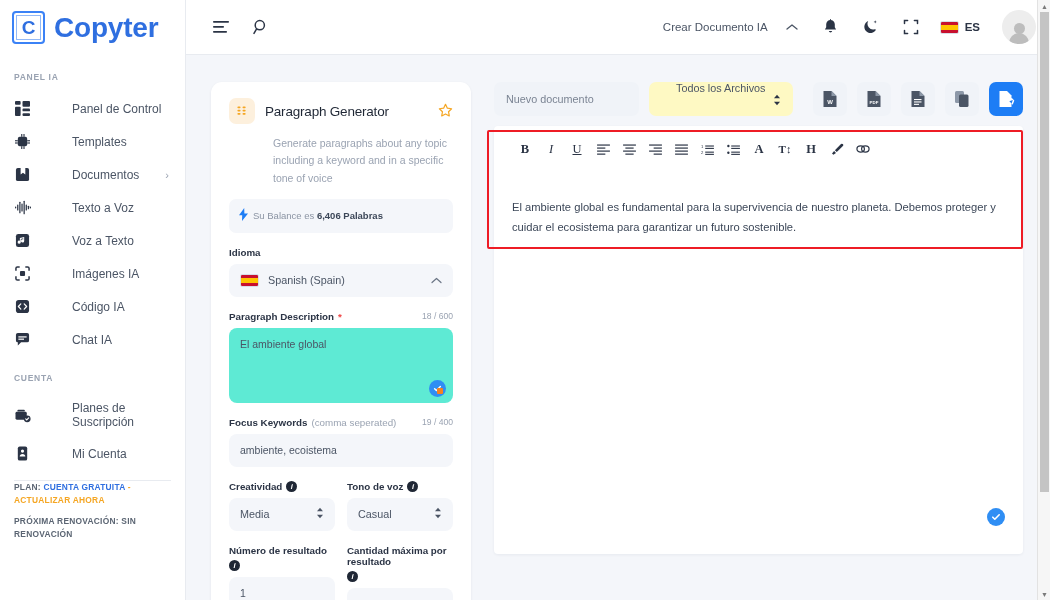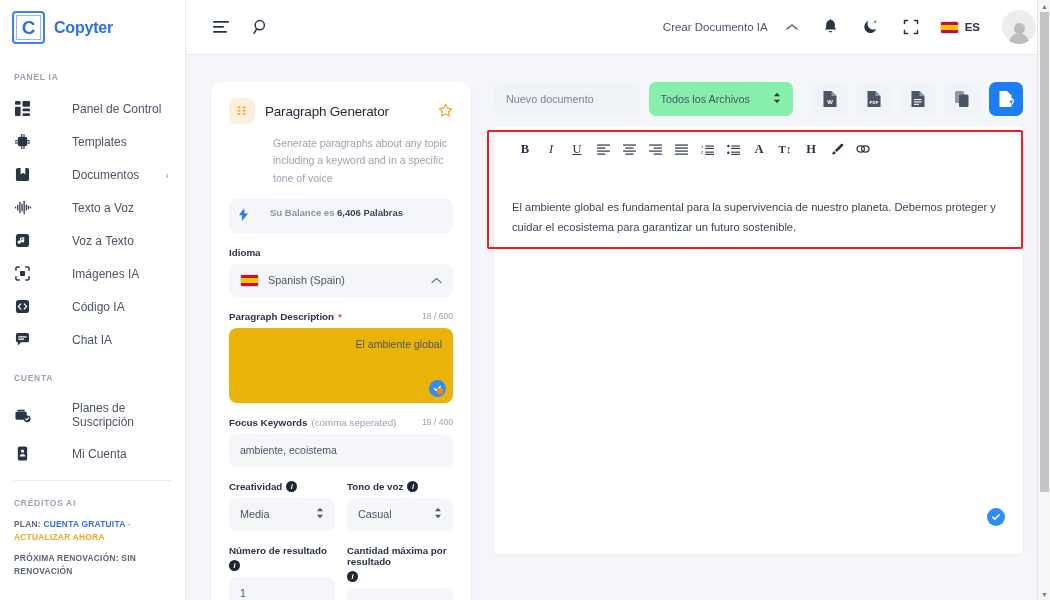--- a/index.html
+++ b/index.html
@@ -16,21 +16,21 @@
     border-right: 1px solid #e8ebf0;
     display: flex; flex-direction: column; flex: 0 0 186px;
   }
   .brand { height: 55px; display: flex; align-items: center; padding-left: 12px; gap: 9px; }
   .brand-mark {
     width: 33px; height: 33px; border: 2px solid #3b82f6; border-radius: 4px;
     display: flex; align-items: center; justify-content: center;
     box-shadow: inset 0 0 0 2px #ffffff, inset 0 0 0 3px #93b9f7;
   }
   .brand-mark span { color: #2f6fe0; font-size: 19px; font-weight: 700; line-height: 1; }
-  .brand-name { color: #2f6fe0; font-size: 16px; font-weight: 700; letter-spacing: -.2px; }
+  .brand-name { color: #2f6fe0; font-size: 28px; font-weight: 700; letter-spacing: -.2px; }
 
   .nav-wrap { padding: 0 0 0 0; overflow: hidden; }
   .nav-head {
     font-size: 8.5px; font-weight: 700; color: #9aa3b2; letter-spacing: .7px;
     padding: 17px 0 10px 14px; text-transform: uppercase;
   }
   .nav-item {
     display: flex; align-items: center; gap: 13px;
     padding: 8px 10px 8px 14px; cursor: pointer; position: relative;
   }
@@ -81,38 +81,38 @@
   .gen-head { display: flex; align-items: center; gap: 10px; }
   .gen-icon {
     width: 26px; height: 26px; border-radius: 7px; background: #fdf0dd;
     display: flex; align-items: center; justify-content: center; flex: 0 0 26px;
   }
   .gen-title { font-size: 13.5px; font-weight: 400; color: #1f2735; letter-spacing: -.2px; flex: 1; }
   .star { color: #f5a623; font-size: 15px; cursor: pointer; line-height: 1; }
   .gen-desc { font-size: 10.5px; color: #9aa3b2; line-height: 1.65; margin-top: 11px; margin-left: 44px; }
   .balance {
     margin-top: 12px; background: #f4f6fa; border-radius: 7px;
-    padding: 8px 10px; display: flex; align-items: flex-start; gap: 22px; font-weight: bold;
+    padding: 8px 10px; display: flex; align-items: center; gap: 5px;
   }
   .balance-txt { font-size: 9.5px; color: #8b94a3; }
   .balance-txt b { color: #3c4758; }
 
   .fld-label { font-size: 9.8px; font-weight: 700; color: #2b3445; margin-top: 14px; margin-bottom: 6px; display: flex; align-items: center; gap: 4px; }
   .req { color: #ef4444; }
   .muted-lbl { color: #9aa3b2; font-weight: 400; }
   .counter { margin-left: auto; font-size: 8.6px; color: #9aa3b2; font-weight: 400; }
   .sel-box {
     background: #f4f6fa; border-radius: 8px; height: 33px;
     display: flex; align-items: center; padding: 0 11px; gap: 9px; cursor: pointer;
   }
   .sel-val { font-size: 10.8px; color: #4b5565; flex: 1; }
   .sel-chev { color: #6b7585; font-size: 10px; }
   .ta-box {
-    background: #eab308; border-radius: 8px; height: 75px; padding: 10px 11px;
-    position: relative; cursor: text; text-align: right;
+    background: #5eead4; border-radius: 8px; height: 75px; padding: 10px 11px;
+    position: relative; cursor: text;
   }
   .ta-txt { font-size: 10.5px; color: #4b5565; }
   .badge-check {
     position: absolute; right: 7px; bottom: 6px; width: 17px; height: 17px; border-radius: 50%;
     background: #2f8ef4; display: flex; align-items: center; justify-content: center;
     color: #fff; font-size: 9px; cursor: pointer;
   }
   .badge-dot { position: absolute; right: 3px; bottom: 3px; width: 6px; height: 6px; background: #f58220; border-radius: 1px; }
   .inp-box {
     background: #f4f6fa; border-radius: 8px; height: 33px; display: flex; align-items: center;
@@ -128,22 +128,22 @@
   .lbl-wrap { display: flex; align-items: center; gap: 4px; flex-wrap: wrap; }
 
   
   .ed-col { flex: 1; padding: 0 27px 0 23px; min-width: 0; }
   .ed-toolbar-top { display: flex; align-items: center; gap: 10px; height: 34px; }
   .doc-name {
     background: #f0f3f8; border-radius: 7px; height: 34px; width: 148px;
     display: flex; align-items: center; padding: 0 12px; font-size: 10.8px; color: #7b8493; cursor: text;
   }
   .file-sel {
-    background: #86efac; border-radius: 7px; height: 34px; width: 148px;
-    display: flex; align-items: center; padding: 0 12px; font-size: 10.8px; color: #4b5565; cursor: pointer;
+    background: #fef9c3; border-radius: 7px; height: 34px; width: 148px;
+    display: flex; align-items: center; padding: 0 12px; font-size: 10.8px; color: #4b5565; cursor: pointer; flex-direction: column;
   }
   .file-sel .sel-chev { margin-left: auto; }
   .exp-btn {
     width: 34px; height: 34px; border-radius: 7px; background: #f0f3f8;
     display: flex; align-items: center; justify-content: center; cursor: pointer; flex: 0 0 34px;
   }
   .exp-btn.primary { background: #1d7df5; }
   .ed-gap { flex: 1; }
 
   .ed-panel {
@@ -309,21 +309,20 @@
               <rect x="3" y="0.5" width="10" height="15" rx="2"></rect>
               <circle cx="8" cy="5.4" r="1.7" fill="#fff"></circle>
               <path d="M5 11.2c0-1.7 1.3-2.7 3-2.7s3 1 3 2.7z" fill="#fff"></path>
             </svg>
         </span>
         <span class="nav-label">Mi Cuenta</span>
       </div>
 
       <div class="nav-sep"></div>
 
-      <div class="nav-head">CRÉDITOS AI</div>
 
       <div class="credits">
         <div class="credit-line">
           <span>PLAN: </span><span class="c-blue">CUENTA GRATUITA</span><span class="c-orange"> - </span><span class="c-orange">ACTUALIZAR AHORA</span>
         </div>
         <div class="credit-line" style="margin-top:9px;">PRÓXIMA RENOVACIÓN: SIN RENOVACIÓN</div>
       </div>
     </div>
   </aside>
 

